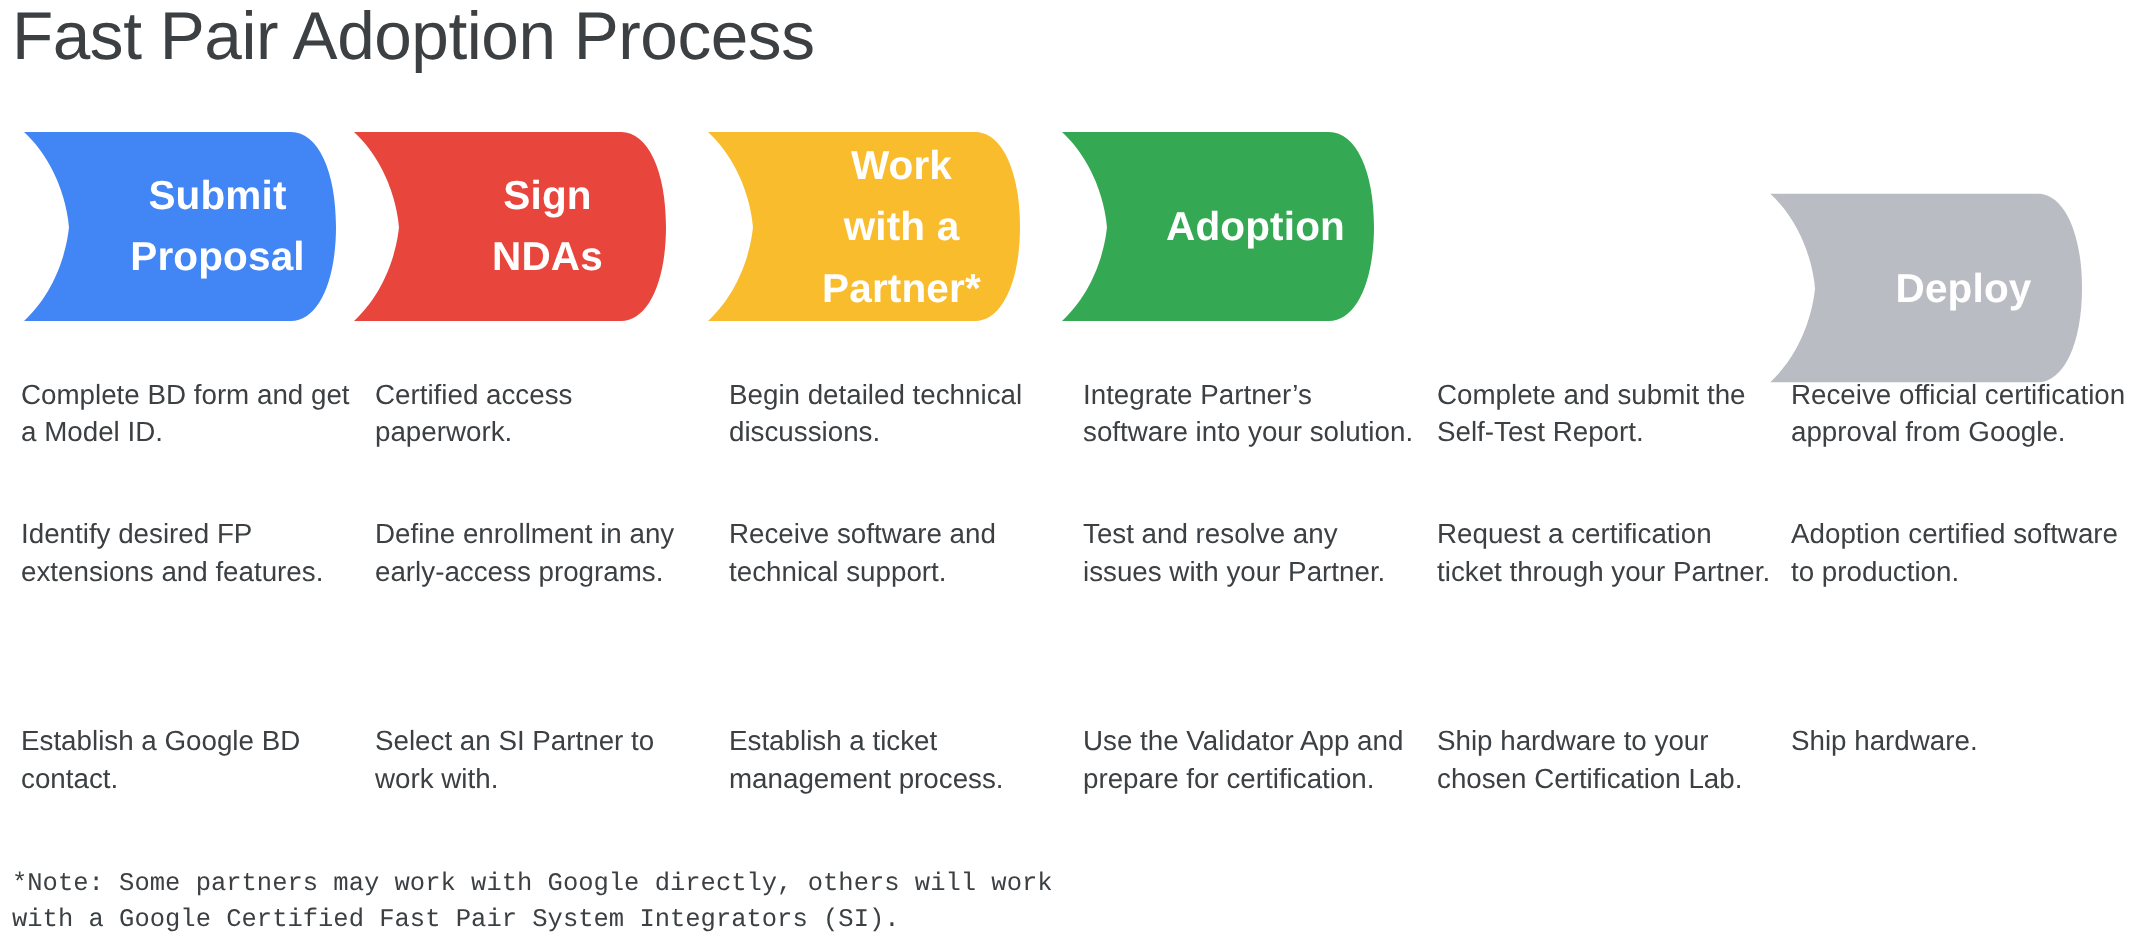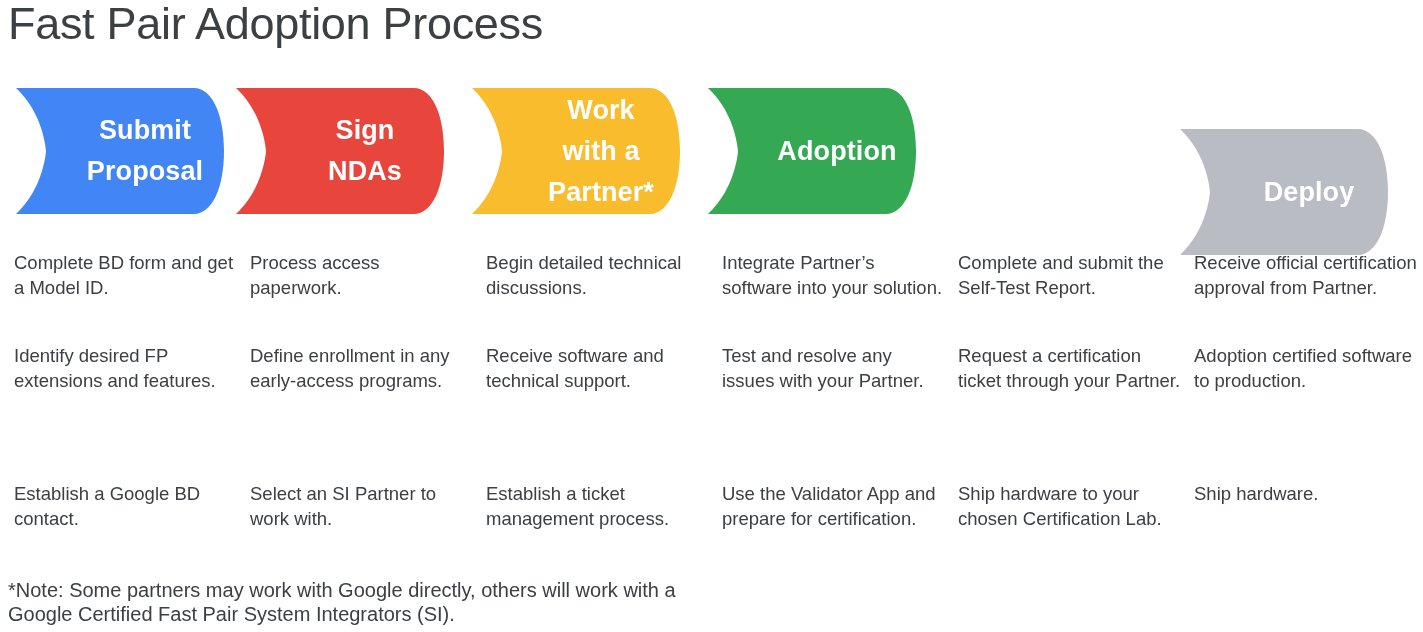--- a/index.html
+++ b/index.html
@@ -95,23 +95,24 @@
   .stage-item.row0 { top: 0px; margin-top: 11px; }
   .stage-item.row1 { top: 104px; }
   .stage-item.row2 { top: 242px; }
 
   
   #footnote {
     position: absolute;
     left: 8px;
     top: 578px;
     width: 700px;
-    font-size: 20px;
+    font-size: 17px;
     line-height: 24px;
     color: #3c4043;
+    font-family: Liberation Mono, monospace;
   }
 </style>
 </head>
 <body>
 
 <div id="page-title">Fast Pair Adoption Process</div>
 
 <div id="banner-row">
     <div class="stage-banner" style="left: 16px;">
       <svg viewBox="0 0 236 126" preserveAspectRatio="none">
@@ -159,39 +160,39 @@
     </div>
   </div>
 
 <div id="columns">
     <div class="stage-column" style="left: 14px;">
       <div class="stage-item row0">Complete BD form and get a Model ID.</div>
       <div class="stage-item row1">Identify desired FP extensions and features.</div>
       <div class="stage-item row2">Establish a Google BD contact.</div>
     </div>
     <div class="stage-column" style="left: 250px;">
-      <div class="stage-item row0">Process access paperwork.</div>
+      <div class="stage-item row0">Certified access paperwork.</div>
       <div class="stage-item row1">Define enrollment in any early-access programs.</div>
       <div class="stage-item row2">Select an SI Partner to work with.</div>
     </div>
     <div class="stage-column" style="left: 486px;">
       <div class="stage-item row0">Begin detailed technical discussions.</div>
       <div class="stage-item row1">Receive software and technical support.</div>
       <div class="stage-item row2">Establish a ticket management process.</div>
     </div>
     <div class="stage-column" style="left: 722px;">
       <div class="stage-item row0">Integrate Partner’s software into your solution.</div>
       <div class="stage-item row1">Test and resolve any issues with your Partner.</div>
       <div class="stage-item row2">Use the Validator App and prepare for certification.</div>
     </div>
     <div class="stage-column" style="left: 958px;">
       <div class="stage-item row0">Complete and submit the Self-Test Report.</div>
       <div class="stage-item row1">Request a certification ticket through your Partner.</div>
       <div class="stage-item row2">Ship hardware to your chosen Certification Lab.</div>
     </div>
     <div class="stage-column" style="left: 1194px;">
-      <div class="stage-item row0">Receive official certification approval from Partner.</div>
+      <div class="stage-item row0">Receive official certification approval from Google.</div>
       <div class="stage-item row1">Adoption certified software to production.</div>
       <div class="stage-item row2">Ship hardware.</div>
     </div>
   </div>
 
 <div id="footnote">*Note: Some partners may work with Google directly, others will work with a Google Certified Fast Pair System Integrators (SI).</div>
 
 </body></html>

